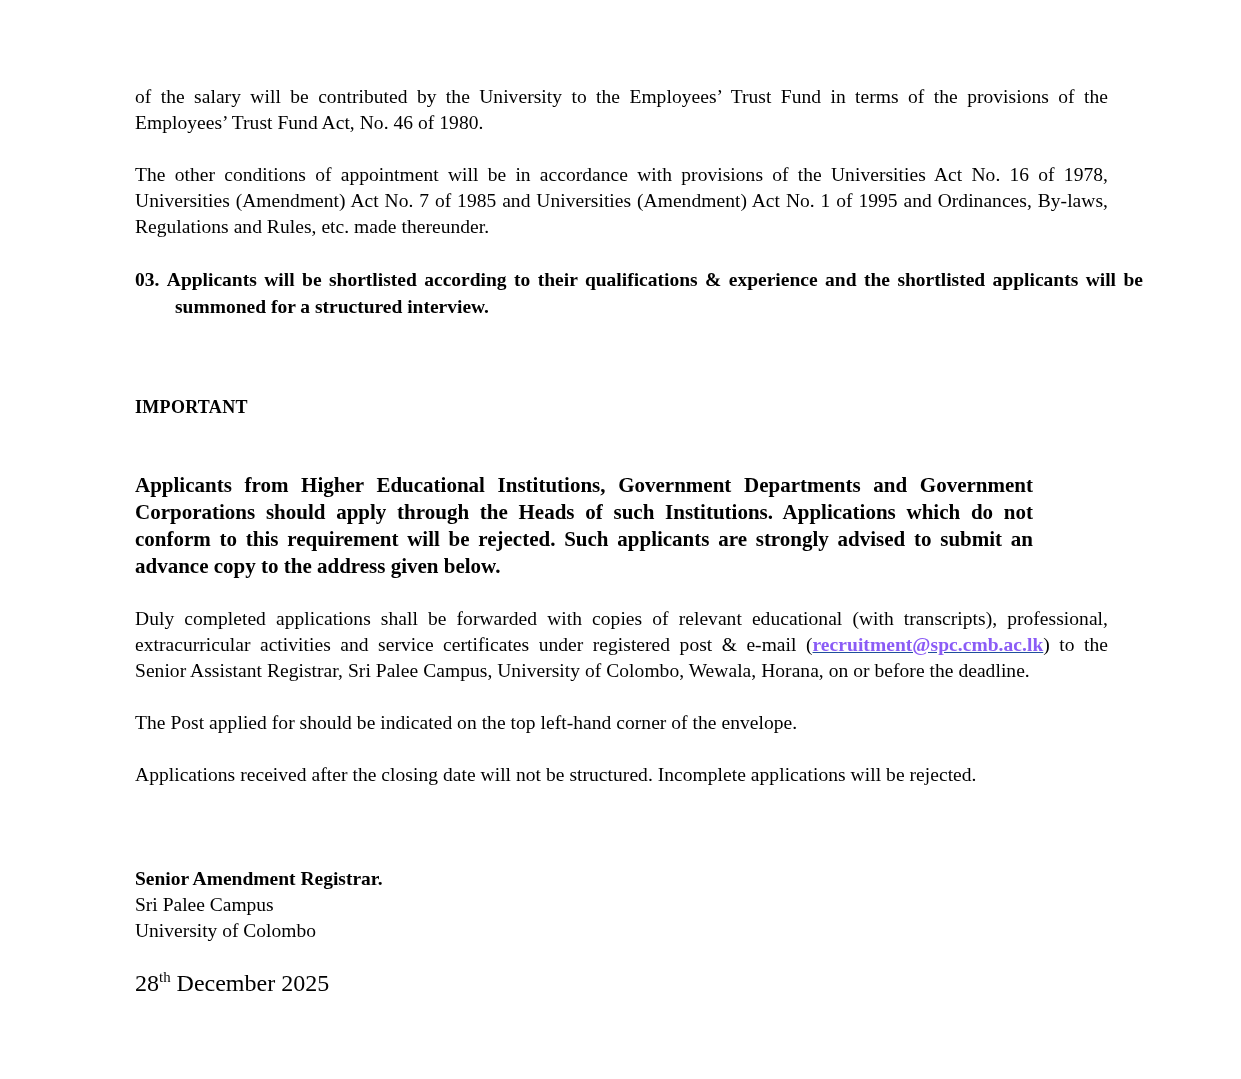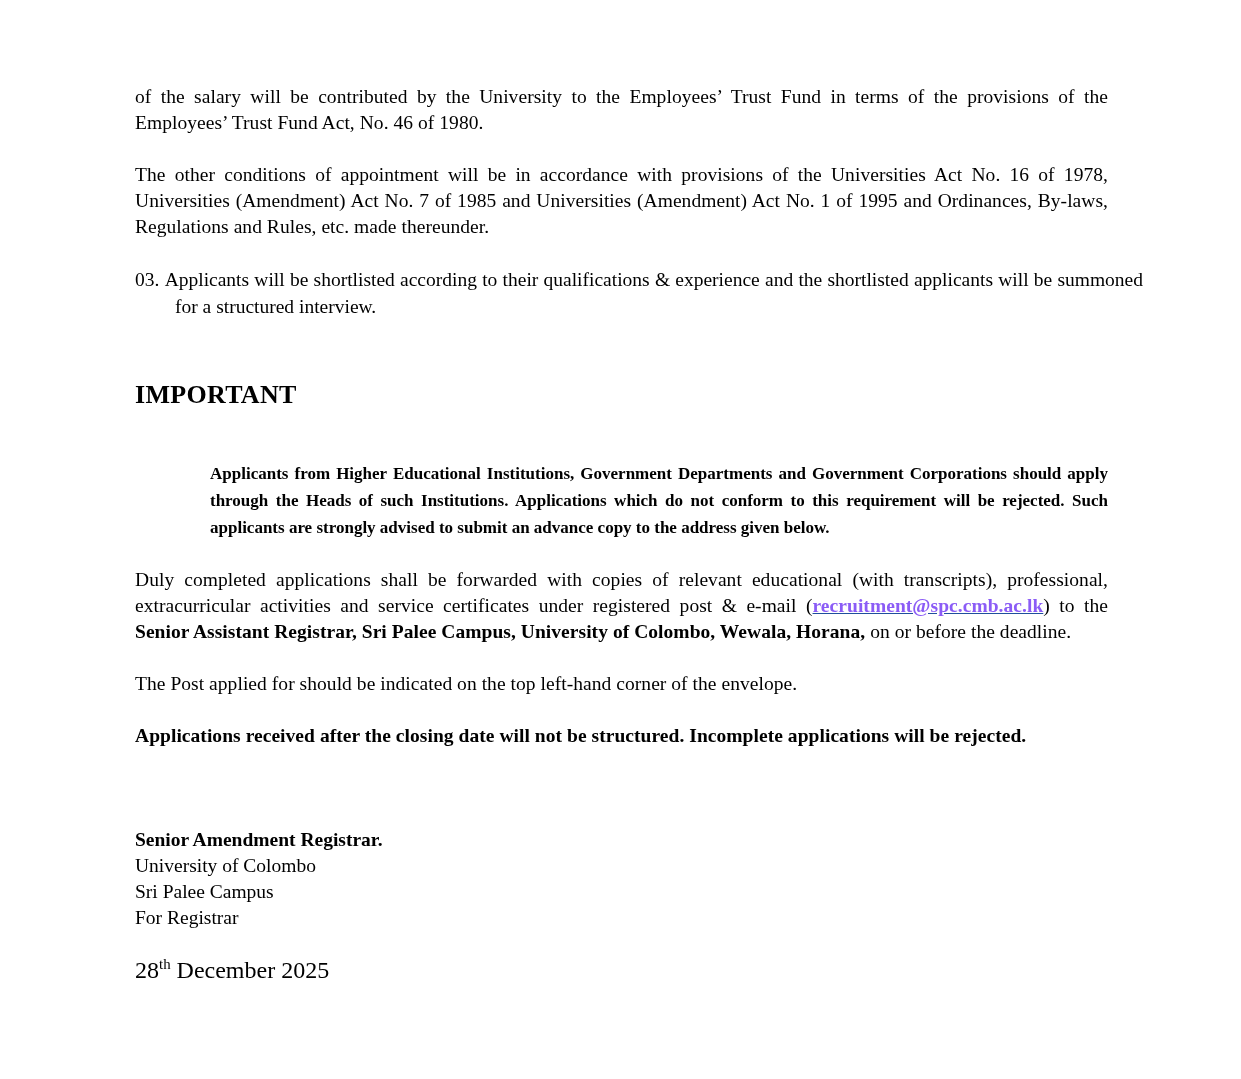--- a/index.html
+++ b/index.html
@@ -48,50 +48,50 @@
 
   .gap-md { height: 26px; }
   .gap-lg { height: 52px; }
   .gap-xl { height: 62px; }
   .gap-xxl { height: 78px; }
 
   
   .clause {
     font-size: 19.5px;
     line-height: 27px;
-    font-weight: normal;
+    font-weight: bold;
     text-align: justify;
     text-justify: inter-word;
     padding-left: 40px;
     text-indent: -40px;
     width: 968px;
   }
   .clause .last {
     text-align-last: left;
   }
 
   .heading-important {
-    font-size: 26px;
+    font-size: 18px;
     line-height: 26px;
     font-weight: bold;
     letter-spacing: 0.3px;
+    margin-top: 12px;
   }
 
   .indented-block {
-    margin-left: 75px;
     width: 898px;
-    font-size: 17px;
+    font-size: 21px;
     line-height: 27px;
     font-weight: bold;
     text-align: justify;
     text-justify: inter-word;
     text-align-last: left;
   }
 
-  .bold { font-weight: bold; }
+  .bold { font-weight: normal; }
 
   a.email-link {
     color: #8b5cf6;
     font-weight: bold;
     text-decoration: underline;
     text-decoration-color: #1F4E9C;
   }
 
   .signature {
     font-size: 19.5px;
@@ -146,23 +146,22 @@
     <p class="para last-line-natural">The Post applied for should be indicated on the top left-hand corner of the envelope.</p>
 
     <div class="gap-md"></div>
 
     <p class="para last-line-natural bold">Applications received after the closing date will not be structured. Incomplete applications will be rejected.</p>
 
     <div class="gap-xxl"></div>
 
     <div class="signature">
       <div class="sig-name">Senior Amendment Registrar.</div>
+      <div>Sri Palee Campus</div>
       <div>University of Colombo</div>
-      <div>Sri Palee Campus</div>
-      <div>For Registrar</div>
     </div>
 
     <div class="gap-md"></div>
 
     <div class="date-line"><span>28</span><sup>th</sup><span> December 2025</span></div>
 
   </div>
 </div>
 
 </body></html>

